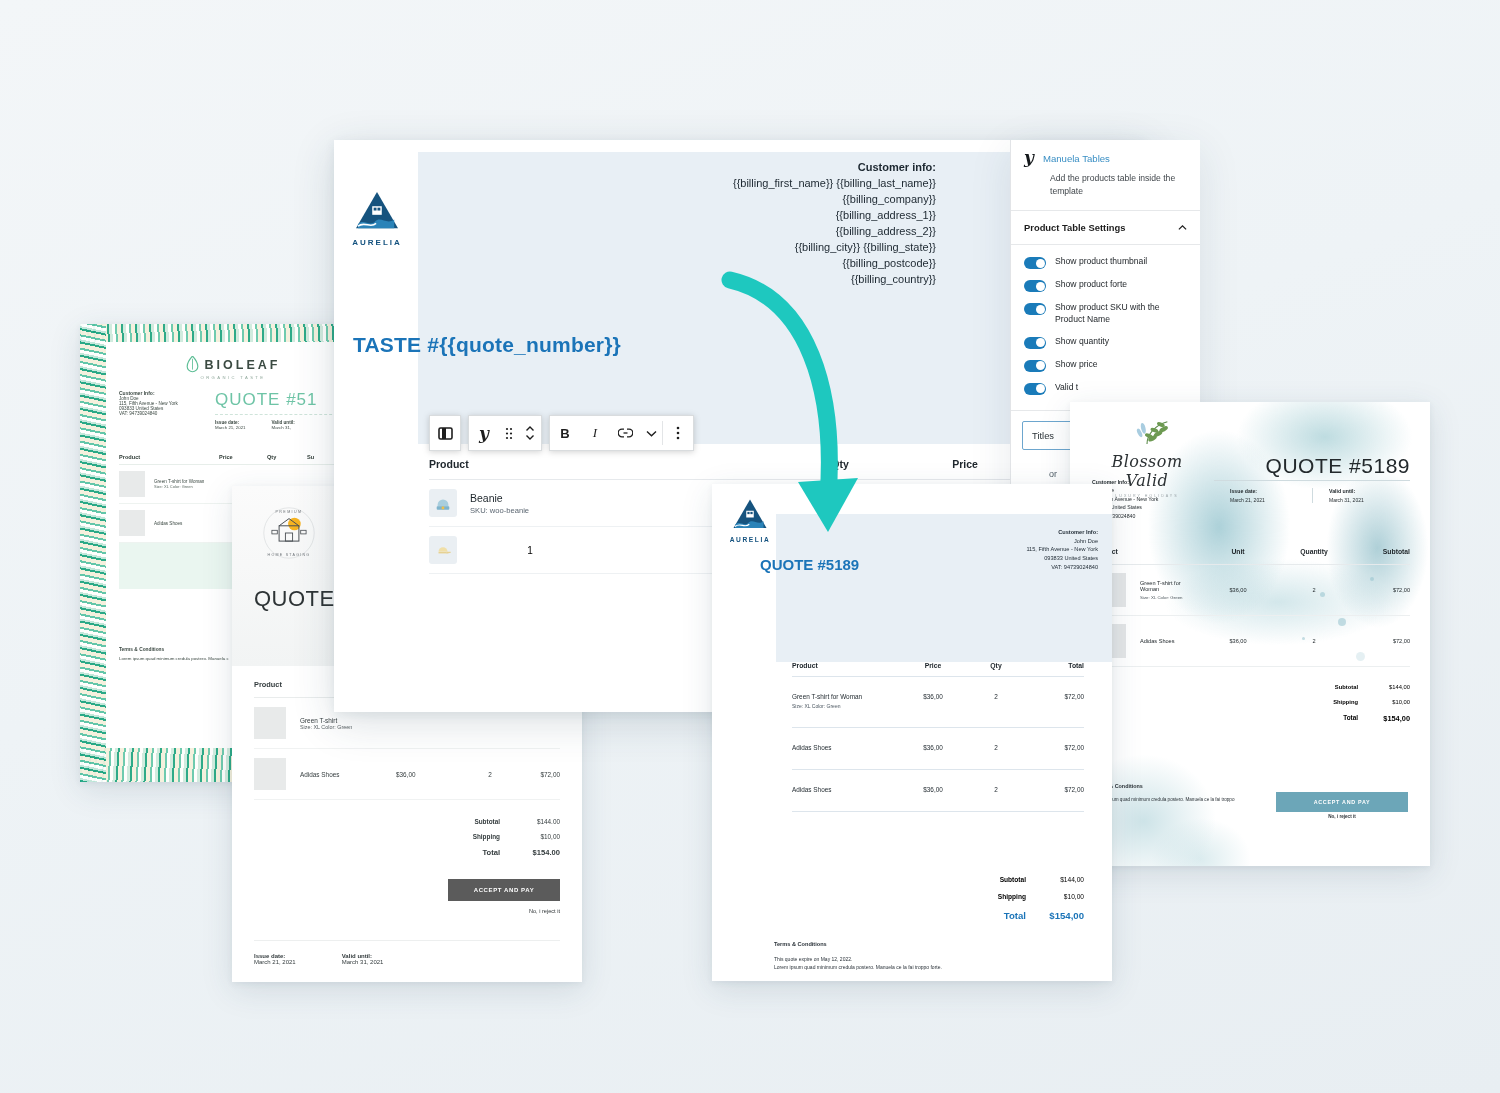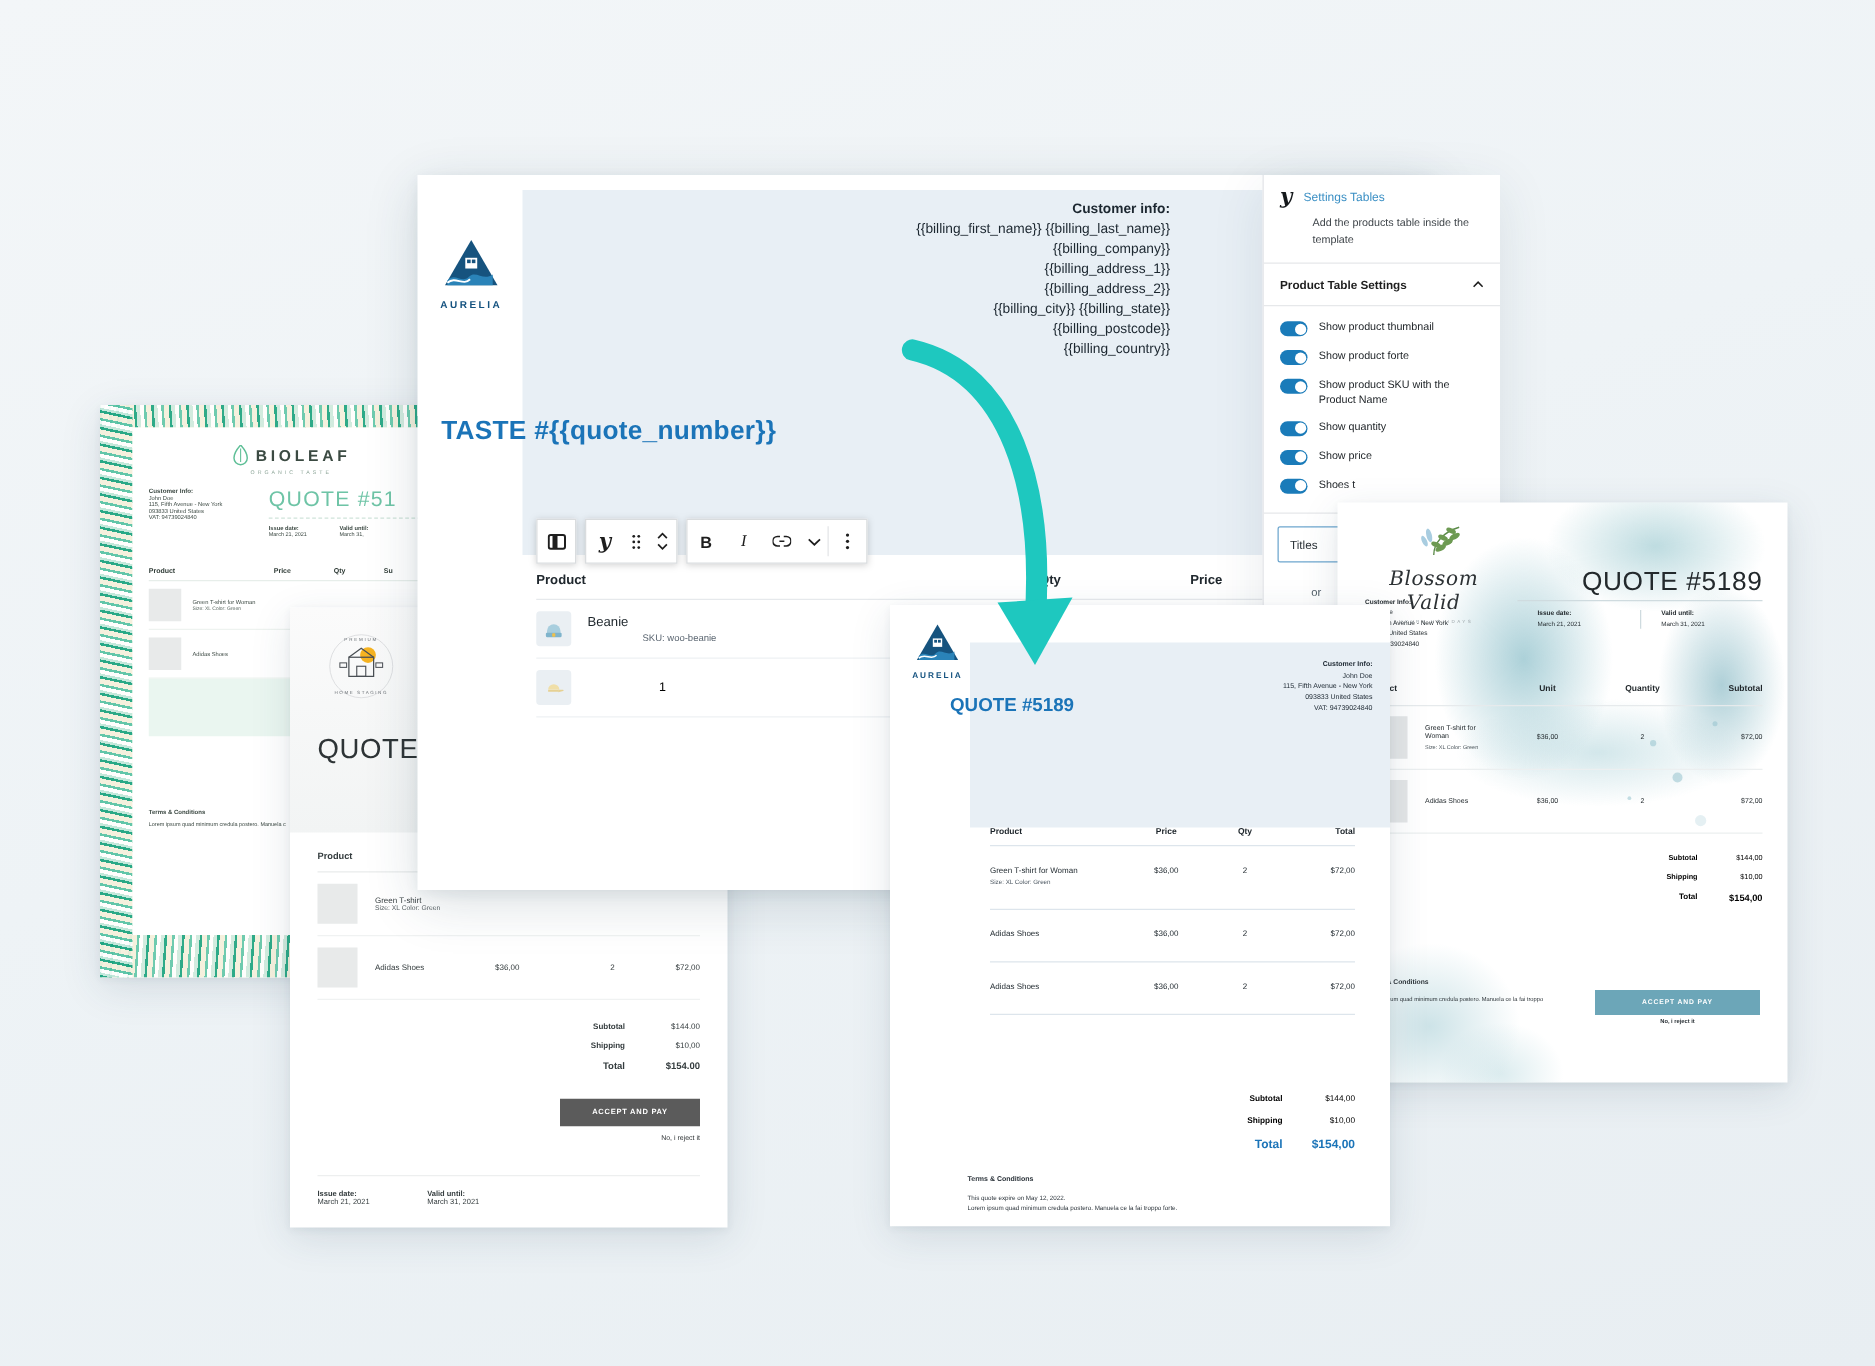--- a/index.html
+++ b/index.html
@@ -105,21 +105,21 @@
   .tb-group { background:#fff; border:1px solid #d9dcde; display:flex; align-items:center; }
   .tb-group + .tb-group { margin-left:7px; }
   .tb-btn { width:30px; height:34px; display:flex; align-items:center; justify-content:center; cursor:pointer; }
   .tb-sep { width:1px; align-self:stretch; background:#e3e5e7; margin:5px 0; }
 
   .prodtable { position:absolute; left:95px; top:318px; right:0; }
   .pt-head { display:flex; font-weight:700; font-size:10.5px; color:#20282e; padding:0 0 9px 0; border-bottom:1px solid #e6e9ec; }
   .pt-row { display:flex; align-items:center; font-size:10px; border-bottom:1px solid #eef1f3; padding:9px 0;}
   .pt-thumb { width:28px; height:28px; border-radius:3px; background:#eaeff3; margin-right:13px; display:flex; align-items:center; justify-content:center; font-size:16px;}
   .pt-name { font-size:10.5px; color:#1d252b; }
-  .pt-sku { font-size:7.6px; color:#5b6671; margin-top:2px;margin-left:44px; }
+  .pt-sku { font-size:7.6px; color:#5b6671; margin-top:2px; }
 
   
   #sidebar {
     position:absolute; left:1010px; top:140px; width:190px; height:572px;
     background:#fff; border-left:1px solid #e2e4e7;
     box-shadow: 0 10px 40px rgba(30,60,80,.10);
     font-size:9px; color:#1e1e1e;
   }
   .sb-block { padding:10px 13px 13px; border-bottom:1px solid #e6e8ea; }
   .sb-b-head { display:flex; gap:9px; align-items:flex-start; }
@@ -469,21 +469,21 @@
         <span style="width:130px"></span>
           <span style="width:116px"></span>
       </div>
     </div>
   </div>
 
   <div id="sidebar">
     <div class="sb-block">
       <div class="sb-b-head">
         <span class="sb-y">y</span>
-        <span class="sb-link">Settings Tables</span>
+        <span class="sb-link">Manuela Tables</span>
       </div>
       <div class="sb-desc">Add the products table inside the template</div>
     </div>
     <div class="sb-sec">
       <span class="sb-sec-t">Product Table Settings</span>
       <svg class="chev" viewBox="0 0 10 7">
         <path d="M1 5.6L5 1.6 9 5.6" fill="none" stroke="#1e1e1e" stroke-width="1.4"></path>
       </svg>
     </div>
     <div class="sb-toggles">
@@ -502,21 +502,21 @@
       <div class="tgl-row">
         <span class="tgl"></span>
         <span class="tgl-lab">Show quantity</span>
       </div>
       <div class="tgl-row">
         <span class="tgl"></span>
         <span class="tgl-lab">Show price</span>
       </div>
       <div class="tgl-row">
         <span class="tgl"></span>
-        <span class="tgl-lab">Shoes t</span>
+        <span class="tgl-lab">Valid t</span>
       </div>
     </div>
     <div class="sb-field-wrap" style="border-top:1px solid #e6e8ea;">
       <div class="sb-field">Titles</div>
     </div>
     <div class="sb-stub" style="padding-left:38px;">or</div>
     <div class="sb-stub" style="padding-left:34px;">der</div>
     <div class="sb-stub" style="padding-left:32px;color:#8e979f;">om)</div>
     <div class="sb-stub" style="height:14px;"></div>
     <div class="sb-stub" style="padding-left:40px;">e</div>

